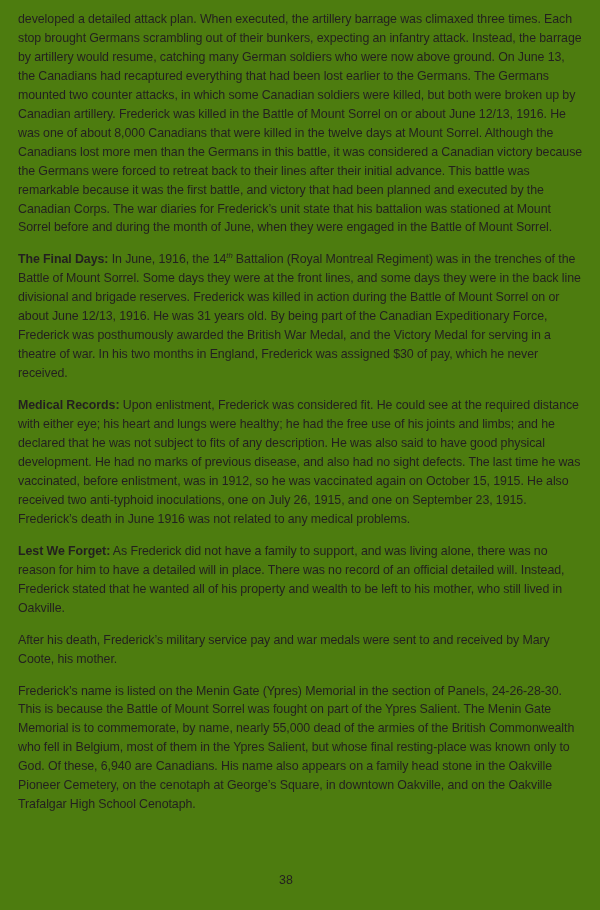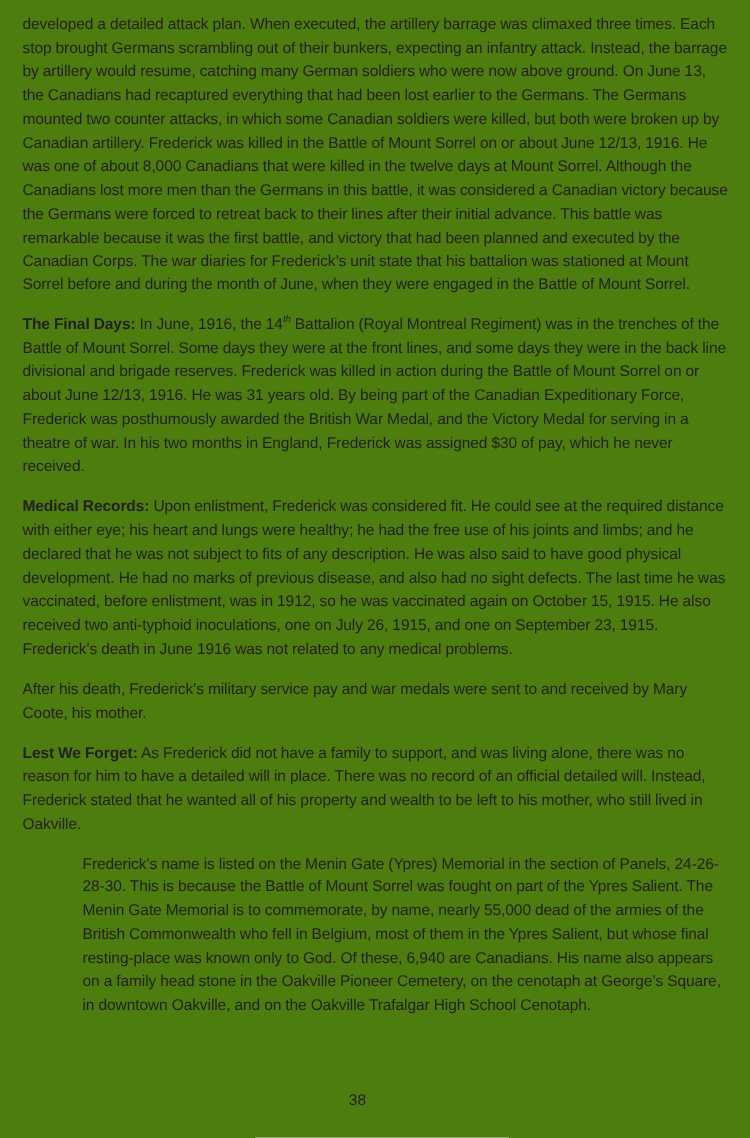--- a/index.html
+++ b/index.html
@@ -35,21 +35,20 @@
     margin: 0 0 13px 0;
     font-size: 12.4px;
     line-height: 18.95px;
     text-align: left;
     letter-spacing: -0.005em;
     word-spacing: -0.12px;
     color: #231f20;
   }
   p.para:last-of-type {
     margin-bottom: 0;
-    margin-left: 48px;
   }
   .lead {
     font-weight: bold;
     text-align: right;
   }
   sup {
     font-size: 0.62em;
     vertical-align: super;
     line-height: 0;
     font-style: italic;
@@ -78,25 +77,25 @@
 
     <p class="para">
       <span class="lead">The Final Days:</span><span> In June, 1916, the 14</span><sup>th</sup><span> Battalion (Royal Montreal Regiment) was in the trenches of the Battle of Mount Sorrel. Some days they were at the front lines, and some days they were in the back line divisional and brigade reserves. Frederick was killed in action during the Battle of Mount Sorrel on or about June 12/13, 1916. He was 31 years old.  By being part of the Canadian Expeditionary Force, Frederick was posthumously awarded the British War Medal, and the Victory Medal for serving in a theatre of war. In his two months in England, Frederick was assigned $30 of pay, which he never received.</span>
     </p>
 
     <p class="para">
       <span class="lead">Medical Records:</span><span> Upon enlistment, Frederick was considered fit. He could see at the required distance with either eye; his heart and lungs were healthy; he had the free use of his joints and limbs; and he declared that he was not subject to fits of any description. He was also said to have good physical development. He had no marks of previous disease, and also had no sight defects. The last time he was vaccinated, before enlistment, was in 1912, so he was vaccinated again on October 15, 1915. He also received two anti-typhoid inoculations, one on July 26, 1915, and one on September 23, 1915. Frederick’s death in June 1916 was not related to any medical problems.</span>
     </p>
 
     <p class="para">
-      <span>After his death, Frederick’s military service pay and war medals were sent to and received by Mary Coote, his mother.</span>
+      <span class="lead">Lest We Forget:</span><span> As Frederick did not have a family to support, and was living alone, there was no reason for him to have a detailed will in place. There was no record of an official detailed will. Instead, Frederick stated that he wanted all of his property and wealth to be left to his mother, who still lived in Oakville.</span>
     </p>
 
     <p class="para">
-      <span class="lead">Lest We Forget:</span><span> As Frederick did not have a family to support, and was living alone, there was no reason for him to have a detailed will in place. There was no record of an official detailed will. Instead, Frederick stated that he wanted all of his property and wealth to be left to his mother, who still lived in Oakville.</span>
+      <span>After his death, Frederick’s military service pay and war medals were sent to and received by Mary Coote, his mother.</span>
     </p>
 
     <p class="para">
       <span>Frederick’s name is listed on the Menin Gate (Ypres) Memorial in the section of Panels, 24-26-28-30. This is because the Battle of Mount Sorrel was fought on part of the Ypres Salient. The Menin Gate Memorial is to commemorate, by name, nearly 55,000 dead of the armies of the British Commonwealth who fell in Belgium, most of them in the Ypres Salient, but whose final resting-place was known only to God. Of these, 6,940 are Canadians. His name also appears on a family head stone in the Oakville Pioneer Cemetery, on the cenotaph at George’s Square, in downtown Oakville, and on the Oakville Trafalgar High School Cenotaph.</span>
     </p>
 
   </div>
 
   <div class="page-number">38</div>
 

